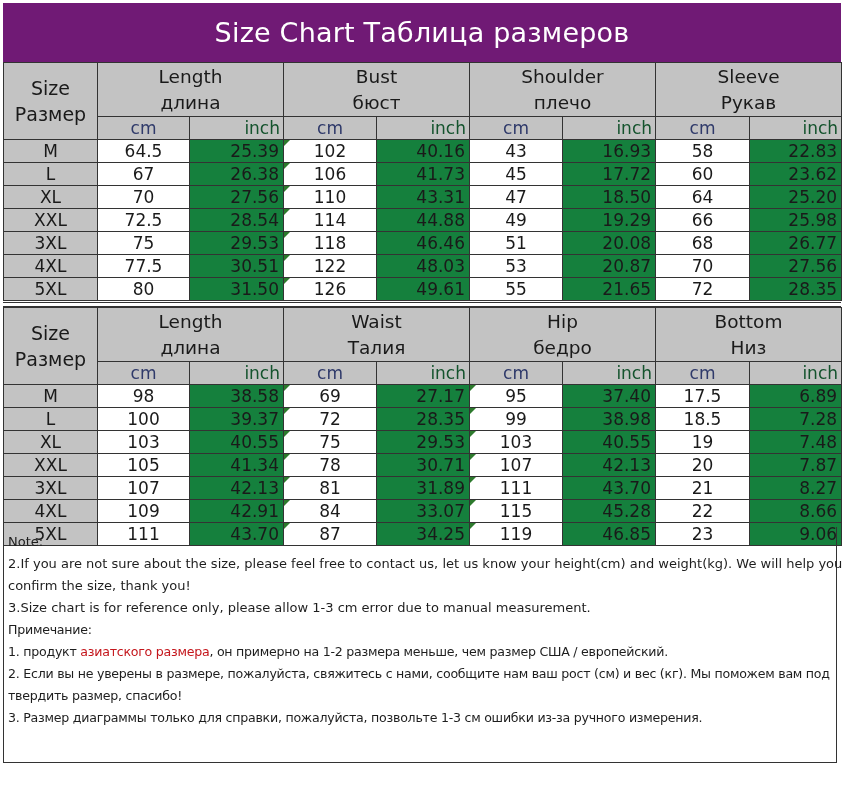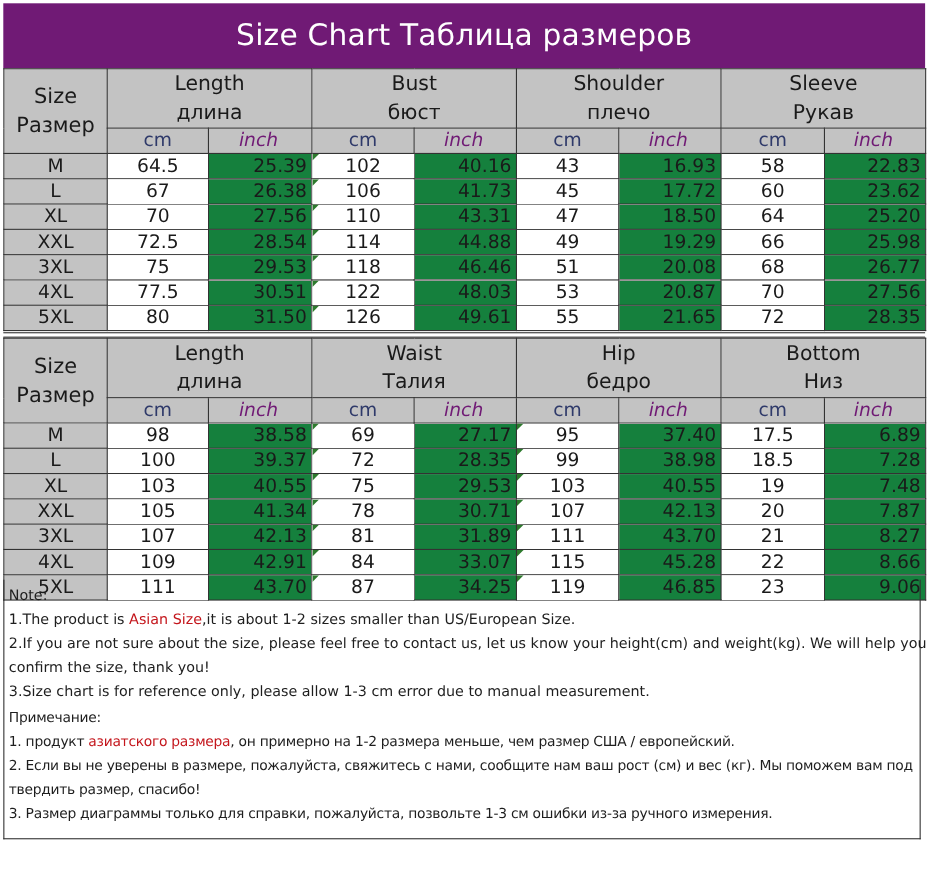--- a/index.html
+++ b/index.html
@@ -6,21 +6,21 @@
   body{width:844px;height:800px;position:relative;overflow:hidden;font-family:"DejaVu Sans","Liberation Sans",sans-serif;color:#1a1a1a;}
   .title{position:absolute;left:3px;top:3px;width:838px;height:59px;background:#701a75;color:#fff;
     font-size:27px;display:flex;align-items:center;justify-content:center;letter-spacing:0.2px;}
   table.sc{position:absolute;left:3px;border-collapse:collapse;table-layout:fixed;width:838px;}
   table.sc td{border:1.5px solid #333;padding:0;text-align:center;overflow:hidden;white-space:nowrap;}
   .hdr{background:#c3c3c3;}
   .sizehead{font-size:19px;line-height:26px;}
   .colhead{font-size:18.5px;line-height:26px;height:51px;vertical-align:top;padding-top:1px !important;}
   .unit{font-size:17px;height:22px;line-height:22px;}
   .unit.cm{color:#2f3a6a;}
-  .unit.inch{color:#701a75;text-align:center;padding-right:3px !important;font-style:italic;}
+  .unit.inch{color:#14532d;text-align:right;padding-right:3px !important;}
   .size{background:#c3c3c3;font-size:17px;}
   .cm-v{background:#fff;font-size:17px;position:relative;}
   .in-v{background:#15803d;font-size:17px;text-align:right !important;padding-right:4px !important;}
   tr.row td{height:22px;line-height:22px;}
   .tri{position:absolute;left:0;top:0;width:0;height:0;border-top:6px solid #2d7a2d;border-right:6px solid transparent;}
   .dbl{position:absolute;left:3px;width:838px;height:3px;border-top:1.5px solid #333;border-bottom:1.5px solid #333;background:#fff;}
   .notes{position:absolute;left:3px;top:527px;width:834px;height:236px;border:1.5px solid #333;border-top:none;
     font-size:13px;line-height:22px;padding:4px 0 0 4px;box-sizing:border-box;color:#1e1e1e;}
   .notes .ln{white-space:nowrap;}
   .red{color:#c4161c;}
@@ -282,21 +282,20 @@
         <td class="cm-v"><i class="tri"></i><span>119</span></td>
         <td class="in-v"><span>46.85</span></td>
         <td class="cm-v"><span>23</span></td>
         <td class="in-v"><span>9.06</span></td>
       </tr>
     </tbody>
 </table>
 
 <div class="notes">
   <div class="ln">Note:</div>
-  <div class="ln"><span>1.The product is </span><span class="red">Asian Size</span><span>,it is about 1-2 sizes smaller than US/European Size.</span></div>
   <div class="ln">2.If you are not sure about the size, please feel free to contact us, let us know your height(cm) and weight(kg). We will help you</div>
   <div class="ln">confirm the size, thank you!</div>
   <div class="ln">3.Size chart is for reference only, please allow 1-3 cm error due to manual measurement.</div>
   <div class="ln ru">Примечание:</div>
   <div class="ln ru"><span>1. продукт </span><span class="red">азиатского размера</span><span>, он примерно на 1-2 размера меньше, чем размер США / европейский.</span></div>
   <div class="ln ru">2. Если вы не уверены в размере, пожалуйста, свяжитесь с нами, сообщите нам ваш рост (см) и вес (кг). Мы поможем вам под</div>
   <div class="ln ru">твердить размер, спасибо!</div>
   <div class="ln ru">3. Размер диаграммы только для справки, пожалуйста, позвольте 1-3 см ошибки из-за ручного измерения.</div>
 </div>
 

